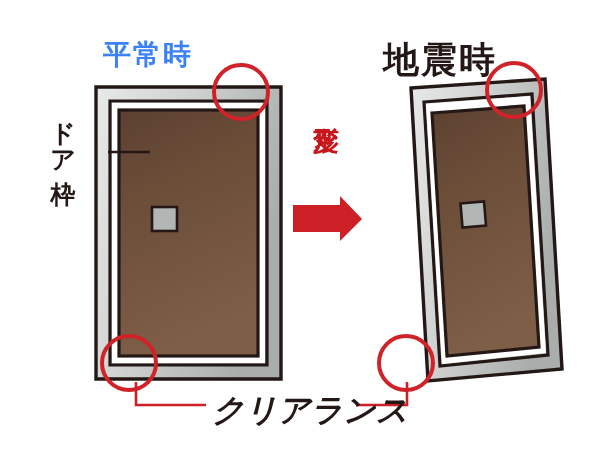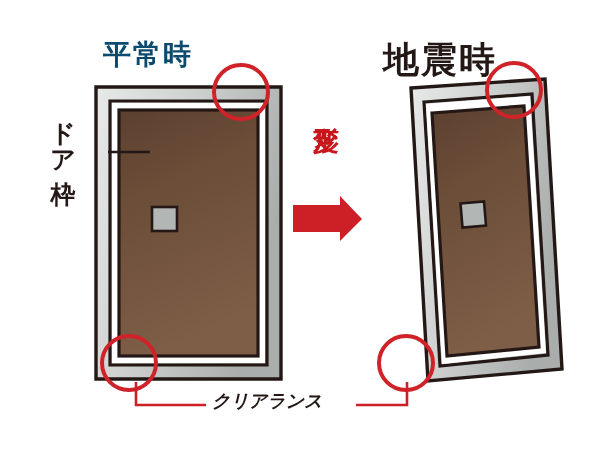--- a/index.html
+++ b/index.html
@@ -16,31 +16,31 @@
   .vlabel{
     position:absolute;
     writing-mode:vertical-rl;
     text-orientation:upright;
     line-height:1.02;
     letter-spacing:1px;
     font-weight:700;
   }
   .hlabel{position:absolute;font-weight:700;}
 
-  #title-normal{left:103px;top:36px;font-size:28px;color:#0c4a6e;letter-spacing:2px;}
+  #title-normal{left:103px;top:36px;font-size:28px;color:#3b82f6;letter-spacing:2px;}
   #title-quake{left:383px;top:36px;font-size:36px;color:#231815;letter-spacing:2px;}
 
   #label-doorframe{
     left:50px;top:103px;font-size:25px;color:#231815;
   }
   #label-deform{
     left:312px;top:106px;font-size:26px;color:#c8161d;
   }
   #label-clearance{
-    left:212px;top:389px;font-size:18px;color:#231815;letter-spacing:0px;
+    left:212px;top:389px;font-size:32px;color:#231815;letter-spacing:0px;
     font-style:italic;
   }
 </style>
 </head>
 <body>
 
 <div id="stage">
 <svg width="600" height="453" viewBox="0 0 600 453" xmlns="http://www.w3.org/2000/svg">
 
   <defs>

